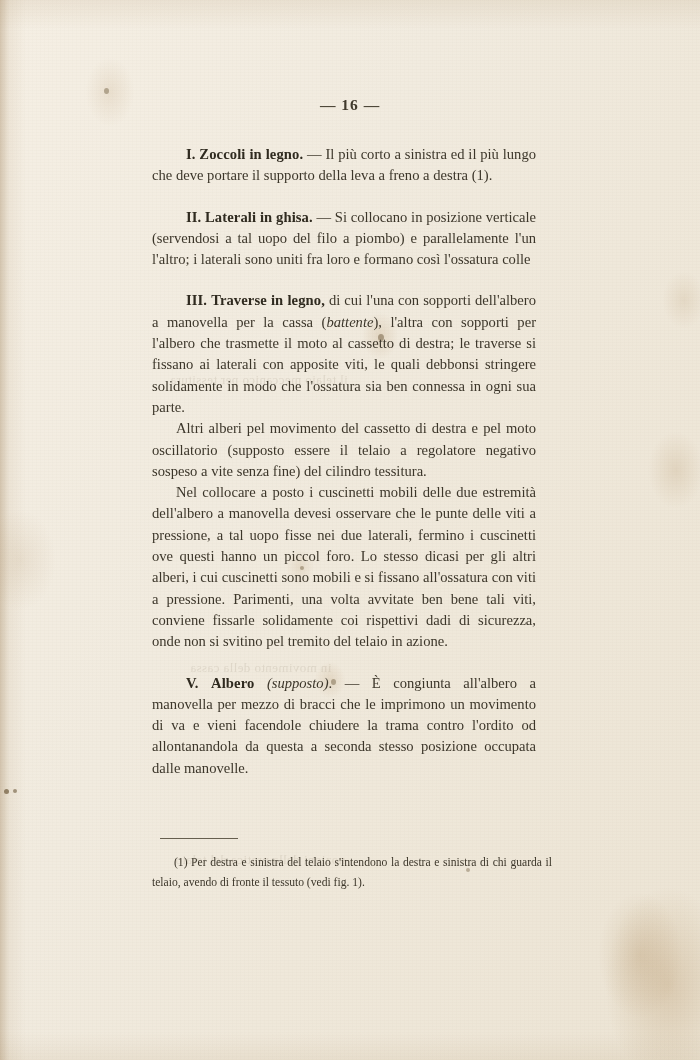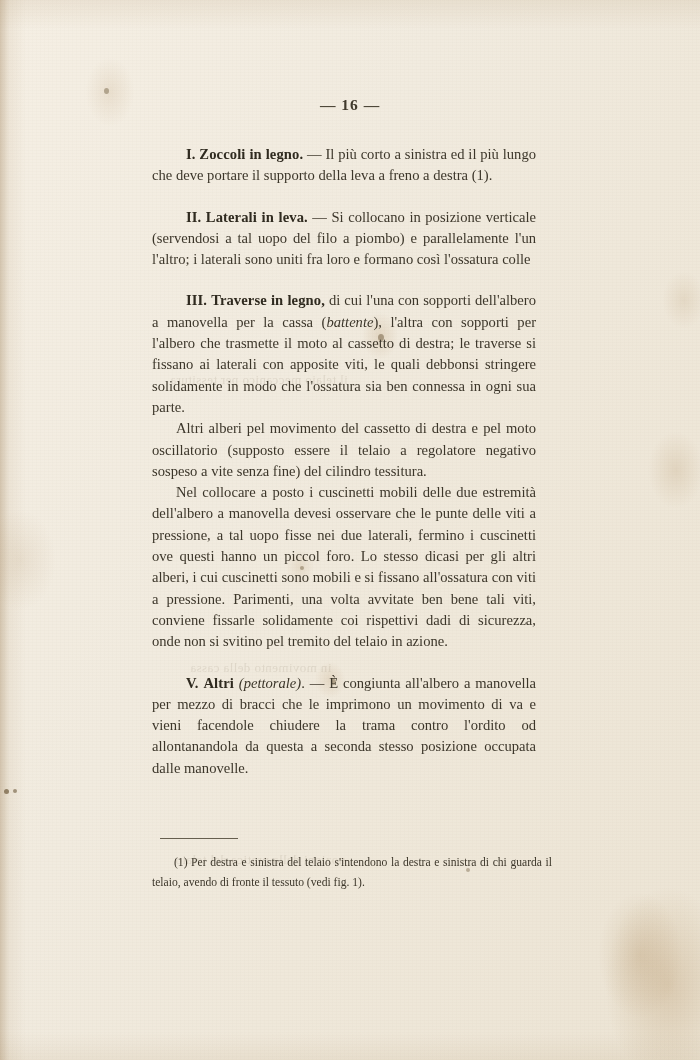--- a/index.html
+++ b/index.html
@@ -139,30 +139,30 @@
   <div class="speck" style="left:466px; top:868px; width:4px; height:4px; opacity:0.4;"></div>
 
   <div class="content">
 
     <div class="folio">— 16 —</div>
 
     <div class="textblock">
 
       <p class="para"><span class="hd">I.</span><span> </span><span class="hd">Zoccoli in legno.</span><span> — </span><span>Il più corto a sinistra ed il più lungo che deve portare il supporto della leva a freno a destra (1).</span></p>
 
-      <p class="para gap"><span class="hd">II.</span><span> </span><span class="hd">Laterali in leva.</span><span> — </span><span>Si collocano in posizione verticale (servendosi a tal uopo del filo a piombo) e parallelamente l'un l'altro; i laterali sono uniti fra loro e formano così l'ossatura colle</span></p>
+      <p class="para gap"><span class="hd">II.</span><span> </span><span class="hd">Laterali in ghisa.</span><span> — </span><span>Si collocano in posizione verticale (servendosi a tal uopo del filo a piombo) e parallelamente l'un l'altro; i laterali sono uniti fra loro e formano così l'ossatura colle</span></p>
 
       <p class="para gap"><span class="hd">III.</span><span> </span><span class="hd">Traverse in legno,</span><span> </span><span>di cui l'una con sopporti dell'albero a manovella per la cassa (</span><span class="it">battente</span><span>), l'altra con sopporti per l'albero che trasmette il moto al cassetto di destra; le traverse si fissano ai laterali con apposite viti, le quali debbonsi stringere solidamente in modo che l'ossatura sia ben connessa in ogni sua parte.</span></p>
 
 
       <p class="para cont">Altri alberi pel movimento del cassetto di destra e pel moto oscillatorio (supposto essere il telaio a regolatore negativo sospeso a vite senza fine) del cilindro tessitura.</p>
 
       <p class="para cont">Nel collocare a posto i cuscinetti mobili delle due estremità dell'albero a manovella devesi osservare che le punte delle viti a pressione, a tal uopo fisse nei due laterali, fermino i cuscinetti ove questi hanno un piccol foro. Lo stesso dicasi per gli altri alberi, i cui cuscinetti sono mobili e si fissano all'ossatura con viti a pressione. Parimenti, una volta avvitate ben bene tali viti, conviene fissarle solidamente coi rispettivi dadi di sicurezza, onde non si svitino pel tremito del telaio in azione.</p>
 
-      <p class="para gap"><span class="hd">V.</span><span> </span><span class="hd">Altri</span><span> </span><span class="it">(pettorale)</span><span>. — </span><span>È congiunta all'albero a manovella per mezzo di bracci che le imprimono un movimento di va e vieni facendole chiudere la trama contro l'ordito od allontanandola da questa a seconda stesso posizione occupata dalle manovelle.</span></p>
+      <p class="para gap"><span class="hd">V.</span><span> </span><span class="hd">Albero</span><span> </span><span class="it">(supposto)</span><span>. — </span><span>È congiunta all'albero a manovella per mezzo di bracci che le imprimono un movimento di va e vieni facendole chiudere la trama contro l'ordito od allontanandola da questa a seconda stesso posizione occupata dalle manovelle.</span></p>
 
 
     </div>
 
     <div class="footnote-wrap">
       <div class="fn-rule"></div>
       <p class="footnote">(1) Per destra e sinistra del telaio s'intendono la destra e sinistra di chi guarda il telaio, avendo di fronte il tessuto (vedi fig. 1).</p>
     </div>
 
   </div>

